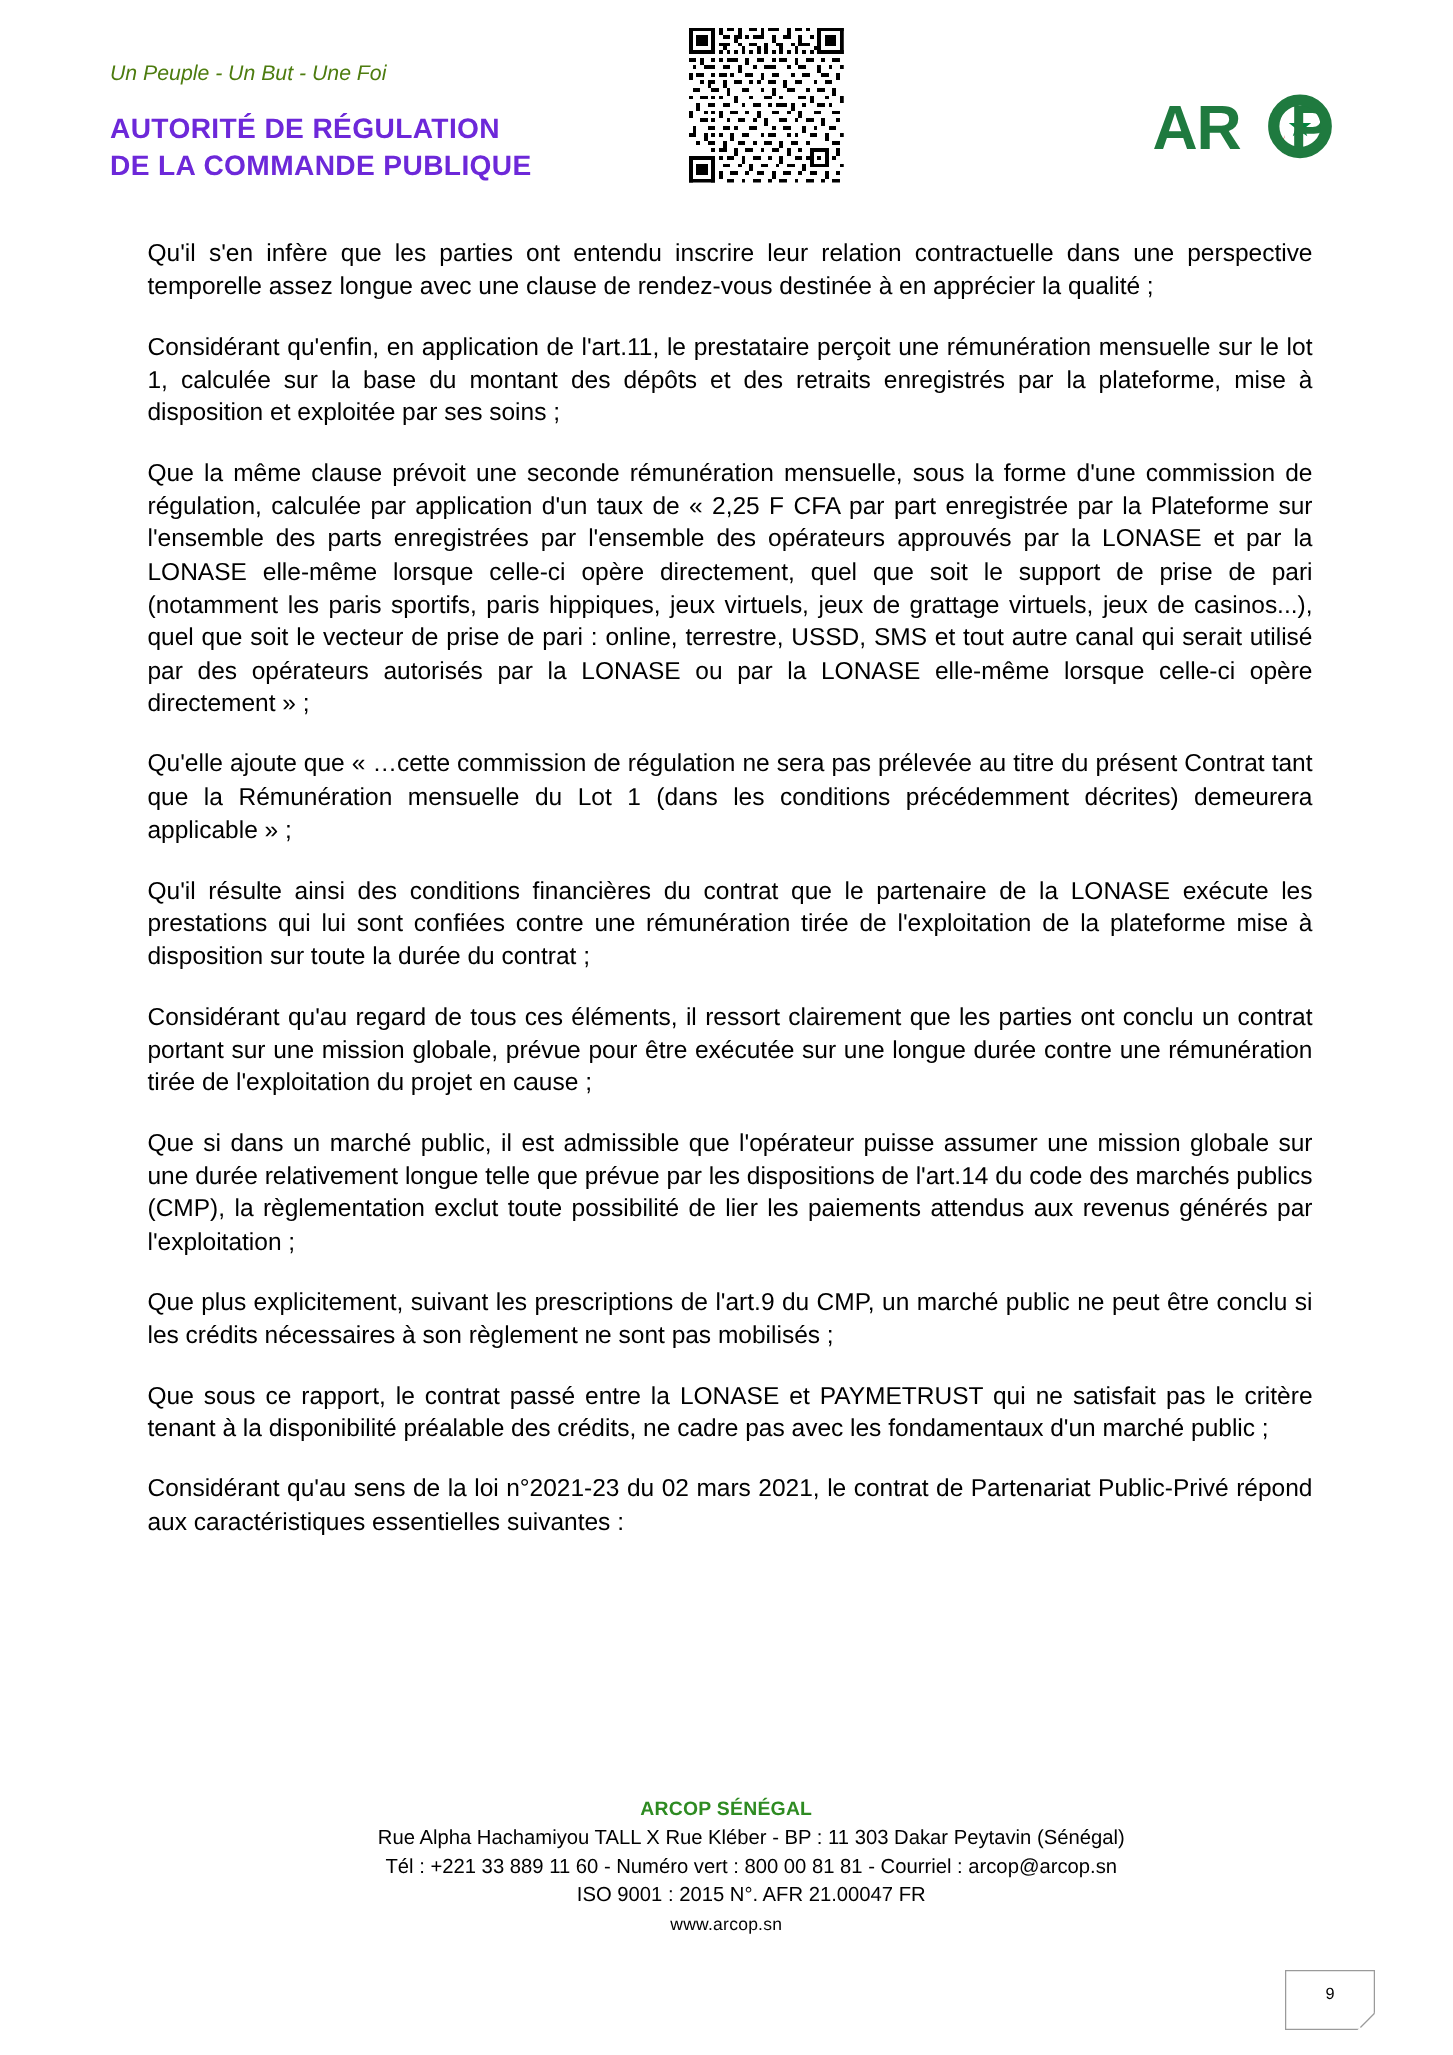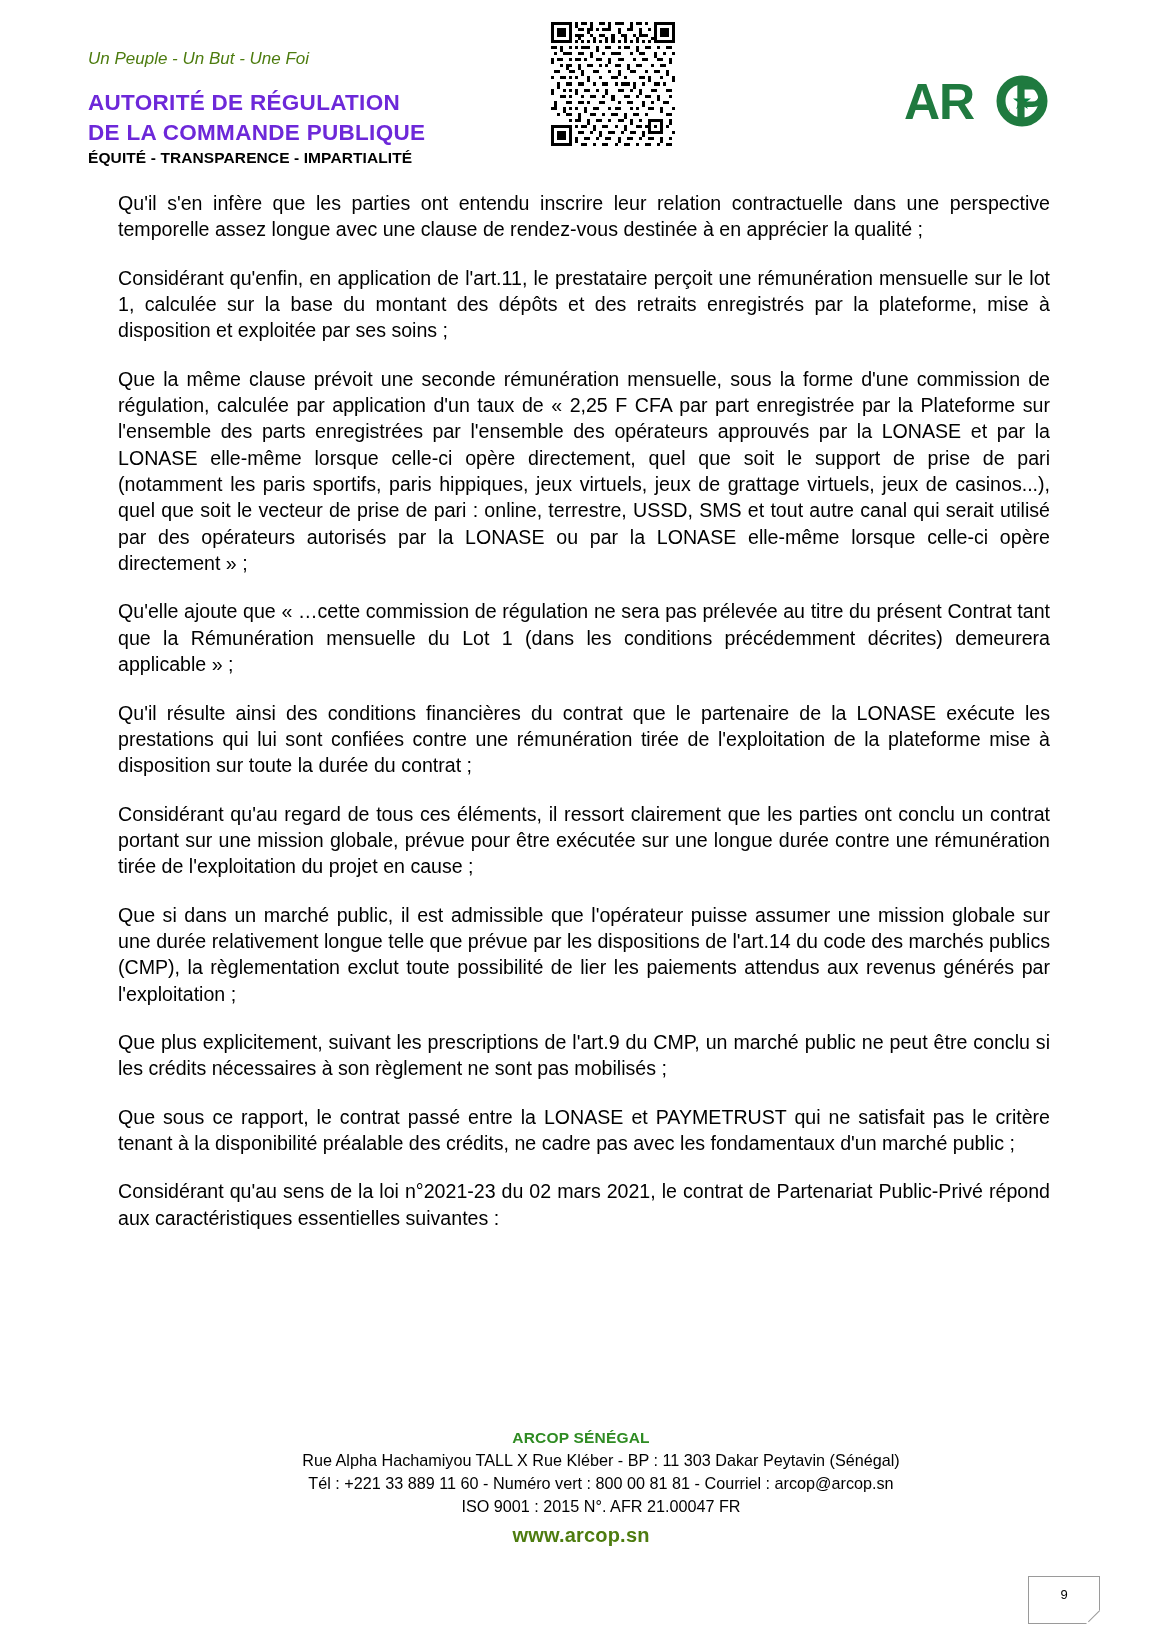--- a/index.html
+++ b/index.html
@@ -78,21 +78,21 @@
     left: 551px;
     top: 22px;
     width: 124px;
     height: 124px;
   }
   .qr-wrap svg { display:block; width:100%; height:100%; }
 
   
   .logo-wrap {
     position: absolute;
-    right: 76px;
+    right: 58px;
     top: 62px;
     width: 200px;
     height: 76px;
   }
   .logo-wrap svg { display:block; width:100%; height:100%; }
 
   
   .body-area {
     position: absolute;
     left: 88px;
@@ -126,23 +126,23 @@
     line-height: 1.5;
     letter-spacing: 0.2px;
   }
   .footer-line {
     font-size: 16.2px;
     color: #000;
     line-height: 1.42;
     padding-left: 40px;
   }
   .footer-web {
-    font-size: 20px;
-    font-weight: bold;
-    color: #4d7c0f;
+    font-size: 14px;
+    font-weight: normal;
+    color: #000000;
     line-height: 1.7;
     letter-spacing: 0.2px;
   }
 
   
   .page-number-box {
     position: absolute;
     right: 62px;
     bottom: 20px;
     width: 72px;
@@ -184,21 +184,20 @@
 
 <div class="page">
 
   <div class="header">
 
     <div class="header-left">
       <div class="motto-line">Un Peuple - Un But - Une Foi</div>
       <div class="authority-block">
         <div class="authority-line">AUTORITÉ DE RÉGULATION</div>
         <div class="authority-line">DE LA COMMANDE PUBLIQUE</div>
-        <div class="values-line">ÉQUITÉ - TRANSPARENCE - IMPARTIALITÉ</div>
       </div>
     </div>
 
     <div class="qr-wrap">
       <svg viewBox="0 0 41 41" shape-rendering="crispEdges" xmlns="http://www.w3.org/2000/svg">
         <rect width="41" height="41" fill="#ffffff"></rect>
         <g fill="#000000">
 
           <rect x="0" y="0" width="7" height="1"></rect>
             <rect x="0" y="6" width="7" height="1"></rect>

